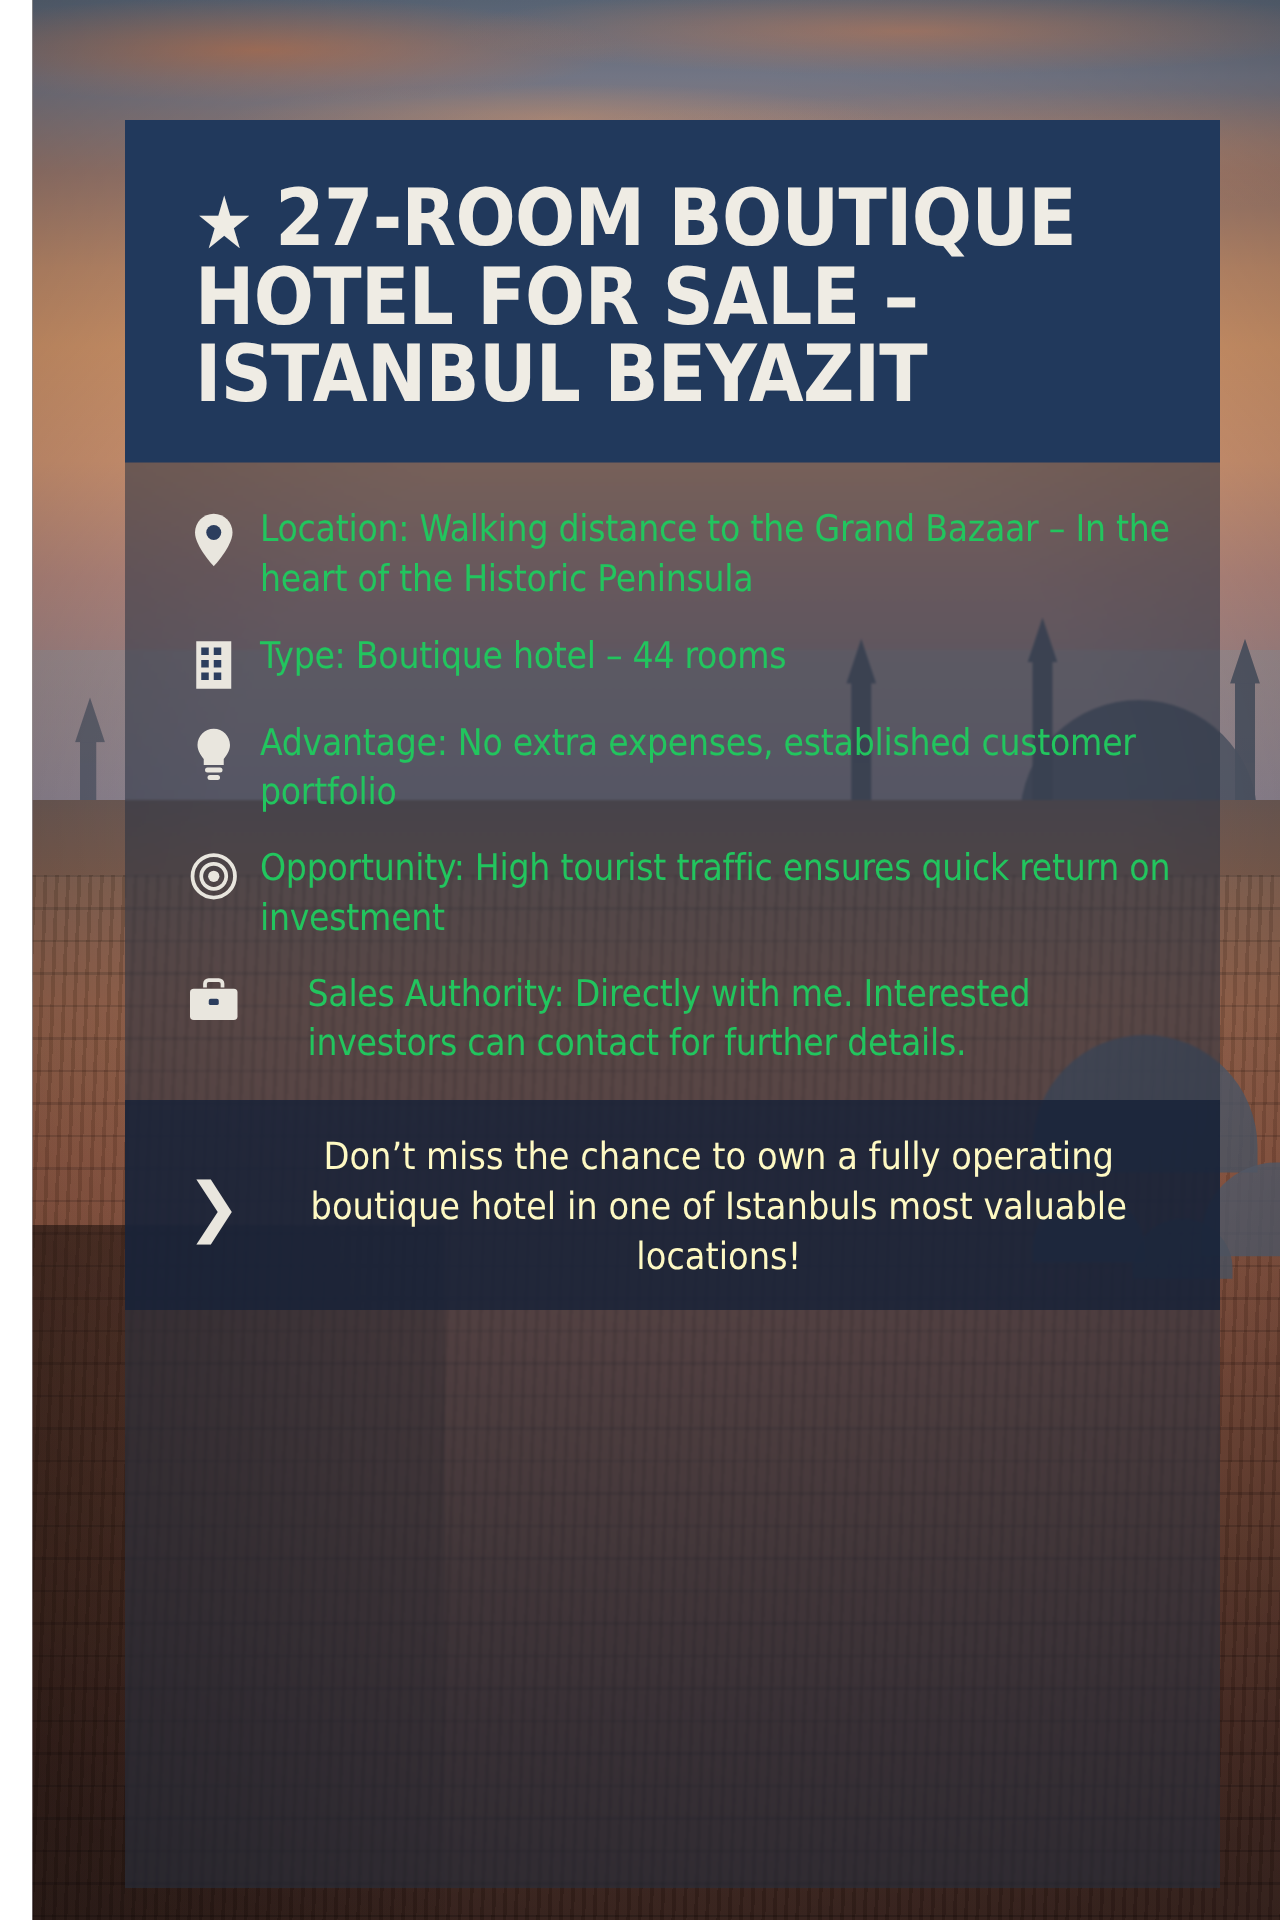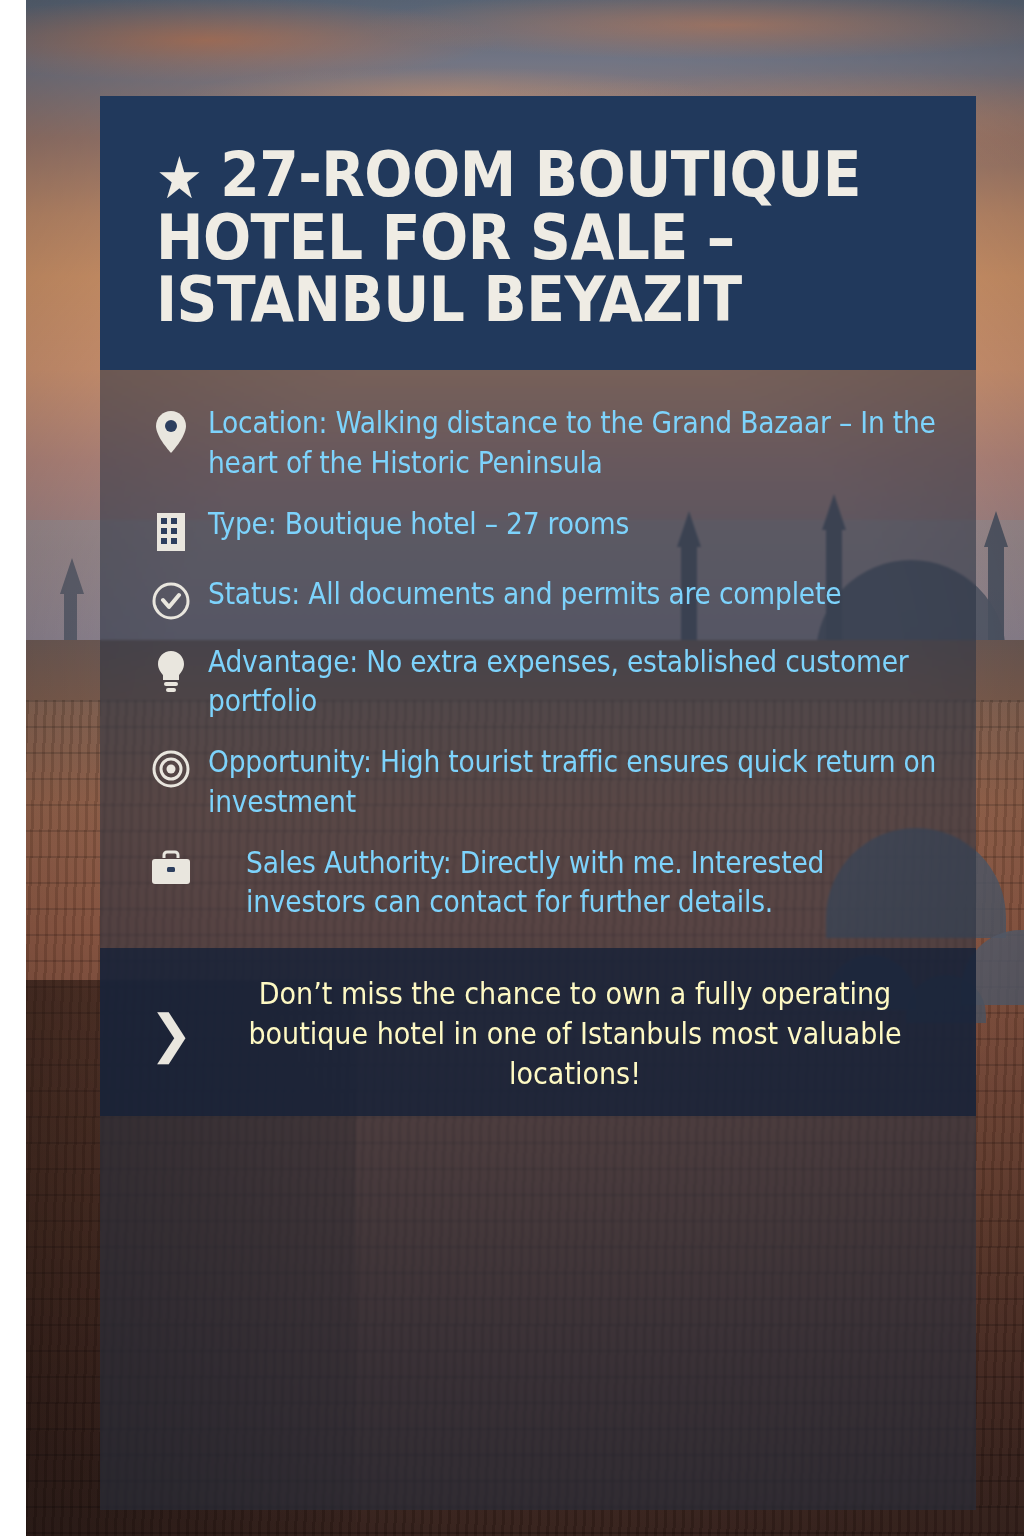--- a/index.html
+++ b/index.html
@@ -167,21 +167,21 @@
   .f-icon {
     width: 74px;
     flex: 0 0 74px;
     display: flex;
     justify-content: center;
     padding-top: 6px;
   }
   .f-icon svg { display: block; }
 
   .f-text {
-    color: #7dd3fc;
+    color: #22c55e;
     font-size: 29.5px;
     line-height: 1.33;
     font-family: "DejaVu Sans", sans-serif;
     font-stretch: condensed;
     letter-spacing: -0.2px;
   }
 
   
   .cta {
     background: rgba(22, 34, 56, 0.82);
@@ -266,32 +266,23 @@
               <g fill="#2c3e5e">
                 <rect x="8" y="7" width="6" height="6"></rect>
                 <rect x="18" y="7" width="6" height="6"></rect>
                 <rect x="8" y="17" width="6" height="6"></rect>
                 <rect x="18" y="17" width="6" height="6"></rect>
                 <rect x="8" y="27" width="6" height="6"></rect>
                 <rect x="18" y="27" width="6" height="6"></rect>
               </g>
             </svg>
         </div>
-        <div class="f-text">Type: Boutique hotel – 27 rooms</div>
-      </div>
-
-      <div class="feature">
-        <div class="f-icon">
-          <svg width="40" height="40" viewBox="0 0 40 40">
-              <circle cx="20" cy="20" r="17" fill="none" stroke="#e9e6de" stroke-width="3"></circle>
-              <path d="M12 19l6 7 10-12" fill="none" stroke="#e9e6de" stroke-width="4" stroke-linecap="round" stroke-linejoin="round"></path>
-            </svg>
-        </div>
-        <div class="f-text">Status: All documents and permits are complete</div>
-      </div>
+        <div class="f-text">Type: Boutique hotel – 44 rooms</div>
+      </div>
+
 
       <div class="feature">
         <div class="f-icon">
           <svg width="34" height="44" viewBox="0 0 34 44">
               <path d="M17 2C9.8 2 4 7.8 4 15c0 5 3 8.4 5 11.2V31h16v-4.8c2-2.8 5-6.2 5-11.2C30 7.8 24.2 2 17 2z" fill="#e9e6de"></path>
               <rect x="10" y="33" width="14" height="4" rx="2" fill="#e9e6de"></rect>
               <rect x="12" y="39" width="10" height="4" rx="2" fill="#e9e6de"></rect>
             </svg>
         </div>
         <div class="f-text">Advantage: No extra expenses, established customer portfolio</div>

